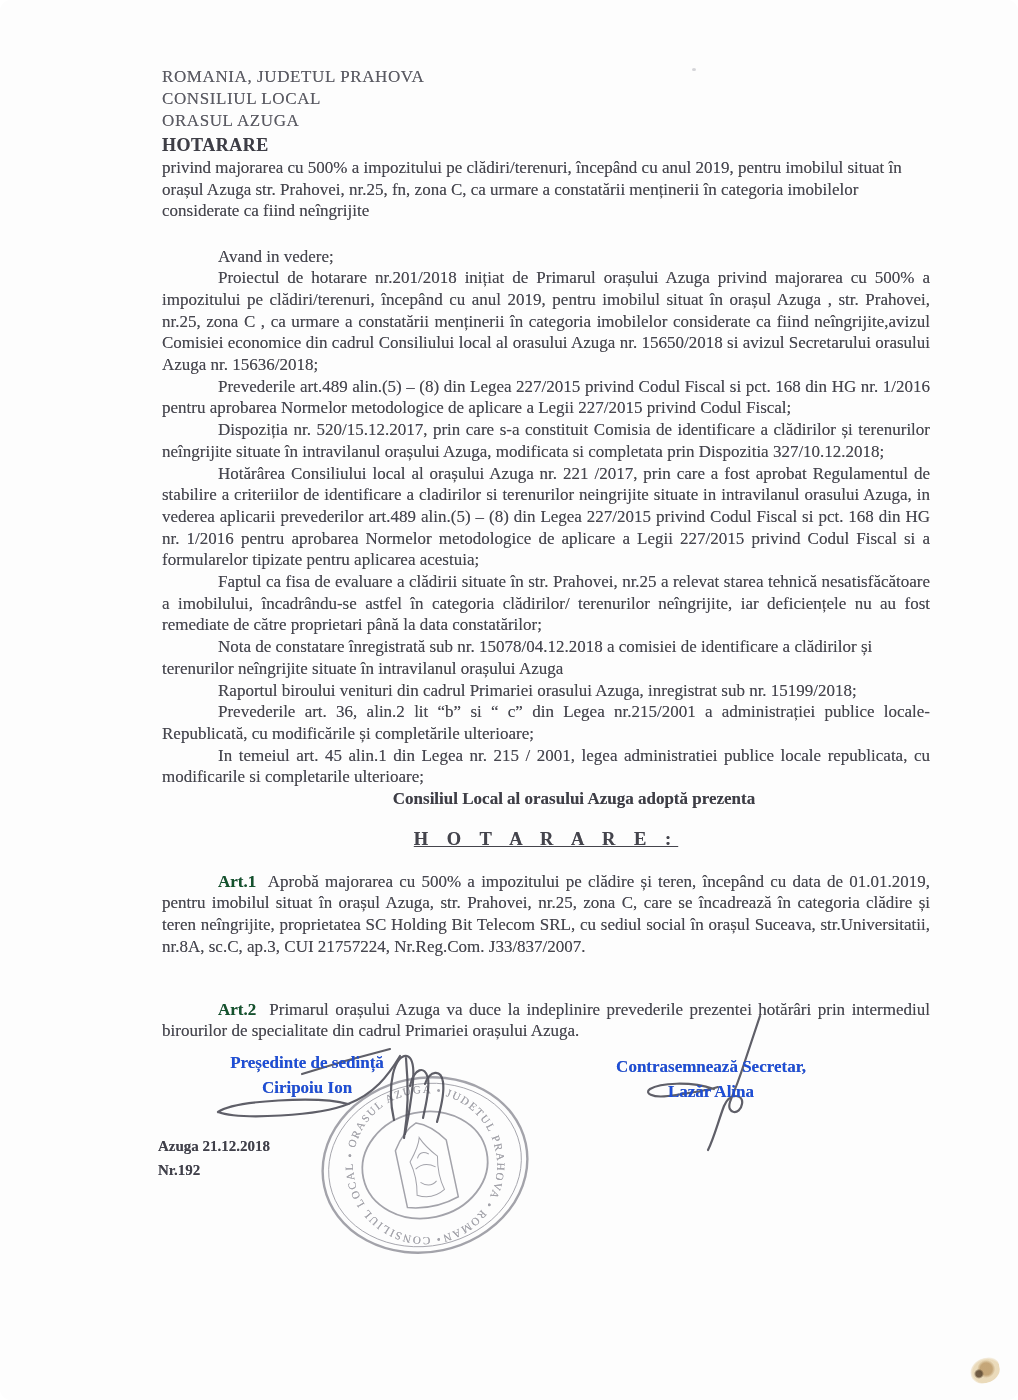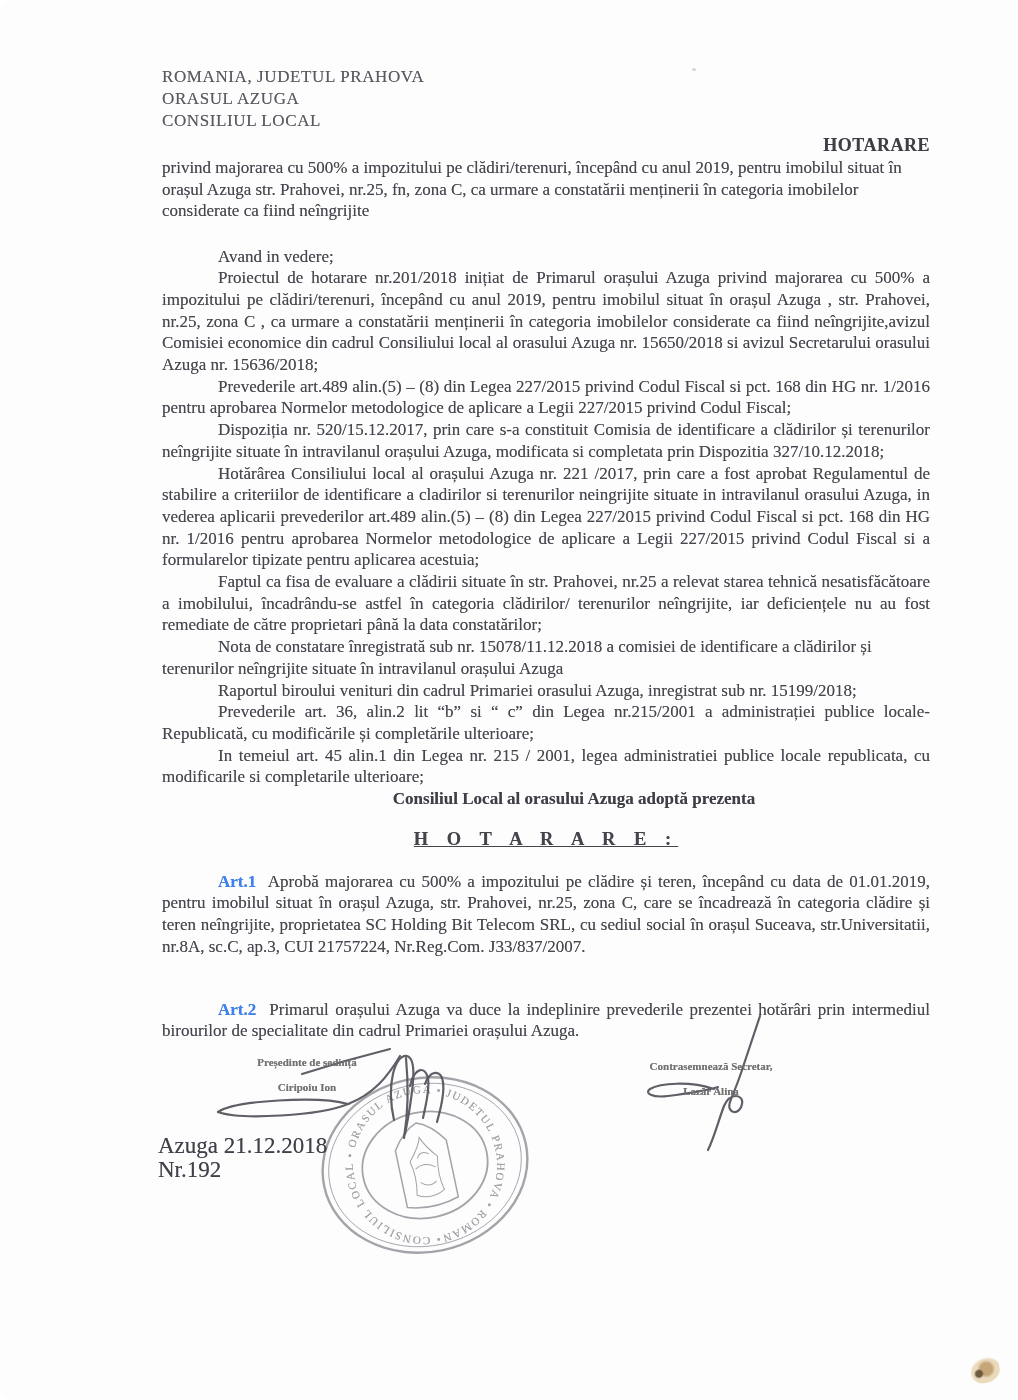--- a/index.html
+++ b/index.html
@@ -9,69 +9,69 @@
     background:#fdfdfd;
     overflow:hidden;
     font-family:"Liberation Serif","DejaVu Serif",serif;
     color:#46464e;
     box-sizing:border-box;
     padding:66px 88px 8px 162px;
     text-shadow:0 0 .5px rgba(70,70,80,.55);
     border-radius:11px;
   }
   .hdr-line{font-size:17px;line-height:22px;letter-spacing:.6px;color:#5a5a62;}
-  .doc-title{margin-top:1px;text-align:right;font-weight:bold;font-size:18px;line-height:24px;color:#3e3e46;letter-spacing:.5px;}
+  .doc-title{margin-top:1px;text-align:left;font-weight:bold;font-size:18px;line-height:24px;color:#3e3e46;letter-spacing:.5px;}
   .doc-subtitle{text-align:left;font-size:17px;line-height:21.5px;}
   .preamble{margin-top:24px;}
   p.para{margin:0;font-size:17px;line-height:21.7px;text-indent:56px;text-align:justify;}
   p.flush{text-align:left;}
   p.enacting{font-weight:bold;text-align:center;color:#3e3e46;}
   .decision-heading{margin:19px 0 21px 0;text-align:center;font-weight:bold;font-size:18.5px;letter-spacing:7px;color:#44444c;text-decoration:underline;}
-  .article-lead{font-weight:bold;color:#3b82f6;}
+  .article-lead{font-weight:bold;color:#14532d;}
   p.art2{margin-top:41px;}
   .sig-section{position:absolute;top:1028px;left:162px;width:768px;height:372px;}
-  .sig-block{position:absolute;text-align:center;font-size:11px;line-height:25px;font-weight:bold;color:#737373;}
+  .sig-block{position:absolute;text-align:center;font-size:17px;line-height:25px;font-weight:bold;color:#1d4ed8;}
   .sig-president{left:20px;top:22px;width:250px;}
   .sig-secretary{left:424px;top:26px;width:250px;}
-  .issuance{position:absolute;left:-4px;top:106px;font-size:23px;line-height:24px;font-weight:normal;color:#40404a;}
+  .issuance{position:absolute;left:-4px;top:106px;font-size:15px;line-height:24px;font-weight:bold;color:#40404a;}
   .ink-svg{position:absolute;left:0;top:-42px;width:768px;height:414px;pointer-events:none;}
   .scan-dot{position:absolute;left:692px;top:68px;width:4px;height:3px;border-radius:50%;background:#b9b9bf;opacity:.6;}
   .scan-smudge{
     position:absolute;left:970px;top:1358px;width:30px;height:25px;border-radius:60% 40% 55% 45%;
     background:
       radial-gradient(circle at 28% 58%, rgba(90,70,48,.85) 0 3px, rgba(90,70,48,0) 5px),
       radial-gradient(circle at 55% 45%, rgba(170,130,75,.6) 0 6px, rgba(170,130,75,0) 9px),
       radial-gradient(ellipse at 55% 55%, rgba(216,184,120,.5) 0 60%, rgba(216,184,120,0) 75%);
     transform:rotate(-12deg);
   }
 </style>
 </head>
 <body>
 
 <div class="page">
 
   <div class="scan-dot"></div>
 
   <header>
     <div class="hdr-line">ROMANIA, JUDETUL PRAHOVA</div>
+    <div class="hdr-line">CONSILIUL LOCAL</div>
     <div class="hdr-line">ORASUL  AZUGA</div>
-    <div class="hdr-line">CONSILIUL LOCAL</div>
   </header>
 
   <div class="doc-title">HOTARARE</div>
   <div class="doc-subtitle">privind majorarea cu 500% a impozitului pe clădiri/terenuri, începând cu anul 2019, pentru imobilul situat în orașul Azuga str. Prahovei, nr.25, fn,  zona C, ca urmare a constatării menținerii în categoria imobilelor considerate ca fiind neîngrijite</div>
 
   <section class="preamble">
     <p class="para flush">Avand in vedere;</p>
     <p class="para">Proiectul de hotarare nr.201/2018 inițiat de Primarul orașului Azuga privind majorarea cu 500% a impozitului pe clădiri/terenuri, începând cu anul 2019, pentru imobilul situat în orașul Azuga , str. Prahovei, nr.25,  zona C , ca urmare a constatării menținerii în categoria imobilelor considerate ca fiind neîngrijite,avizul Comisiei economice din cadrul Consiliului local al orasului Azuga nr. 15650/2018 si avizul Secretarului orasului Azuga nr. 15636/2018;</p>
     <p class="para">Prevederile art.489 alin.(5) – (8) din Legea 227/2015 privind Codul Fiscal si pct. 168 din HG nr. 1/2016 pentru aprobarea Normelor metodologice de aplicare a Legii 227/2015 privind Codul Fiscal;</p>
     <p class="para">Dispoziția nr. 520/15.12.2017, prin care s-a constituit Comisia  de identificare a clădirilor și terenurilor neîngrijite situate în intravilanul orașului Azuga, modificata si completata prin Dispozitia 327/10.12.2018;</p>
     <p class="para">Hotărârea Consiliului local al orașului Azuga nr. 221 /2017, prin care a fost aprobat Regulamentul de stabilire a criteriilor de identificare a cladirilor si terenurilor neingrijite situate in intravilanul orasului Azuga, in vederea aplicarii prevederilor art.489 alin.(5) – (8) din Legea 227/2015 privind Codul Fiscal si pct. 168 din HG nr. 1/2016 pentru aprobarea Normelor metodologice de aplicare a Legii 227/2015 privind Codul Fiscal si a formularelor tipizate pentru aplicarea acestuia;</p>
     <p class="para">Faptul ca fisa de evaluare a clădirii situate  în str. Prahovei, nr.25 a relevat starea tehnică nesatisfăcătoare a imobilului, încadrându-se astfel în categoria clădirilor/ terenurilor neîngrijite, iar deficiențele nu au fost remediate de către proprietari până la data constatărilor;</p>
-    <p class="para flush">Nota de constatare înregistrată sub nr.  15078/11.12.2018 a comisiei de identificare a clădirilor și terenurilor neîngrijite situate în intravilanul orașului Azuga</p>
+    <p class="para flush">Nota de constatare înregistrată sub nr.  15078/04.12.2018 a comisiei de identificare a clădirilor și terenurilor neîngrijite situate în intravilanul orașului Azuga</p>
     <p class="para flush">Raportul biroului venituri din cadrul Primariei orasului Azuga, inregistrat sub nr. 15199/2018;</p>
     <p class="para">Prevederile art. 36, alin.2 lit “b” si “ c” din Legea nr.215/2001 a administrației publice locale- Republicată, cu modificările și completările ulterioare;</p>
     <p class="para">In temeiul art. 45 alin.1 din Legea nr. 215 / 2001, legea administratiei publice locale  republicata, cu modificarile si completarile ulterioare;</p>
     <p class="para enacting">Consiliul Local al orasului Azuga adoptă prezenta</p>
   </section>
 
   <div class="decision-heading">H O T A R A R E :</div>
 
   <section>
     <p class="para"><span class="article-lead">Art.1</span>&nbsp; <span>Aprobă majorarea cu 500% a impozitului pe clădire și teren, începând cu data de 01.01.2019, pentru imobilul situat în orașul Azuga, str. Prahovei, nr.25,  zona C, care se încadrează în categoria clădire și teren neîngrijite,  proprietatea SC Holding Bit Telecom SRL, cu sediul social în orașul Suceava, str.Universitatii, nr.8A, sc.C, ap.3, CUI 21757224, Nr.Reg.Com. J33/837/2007.</span></p>

